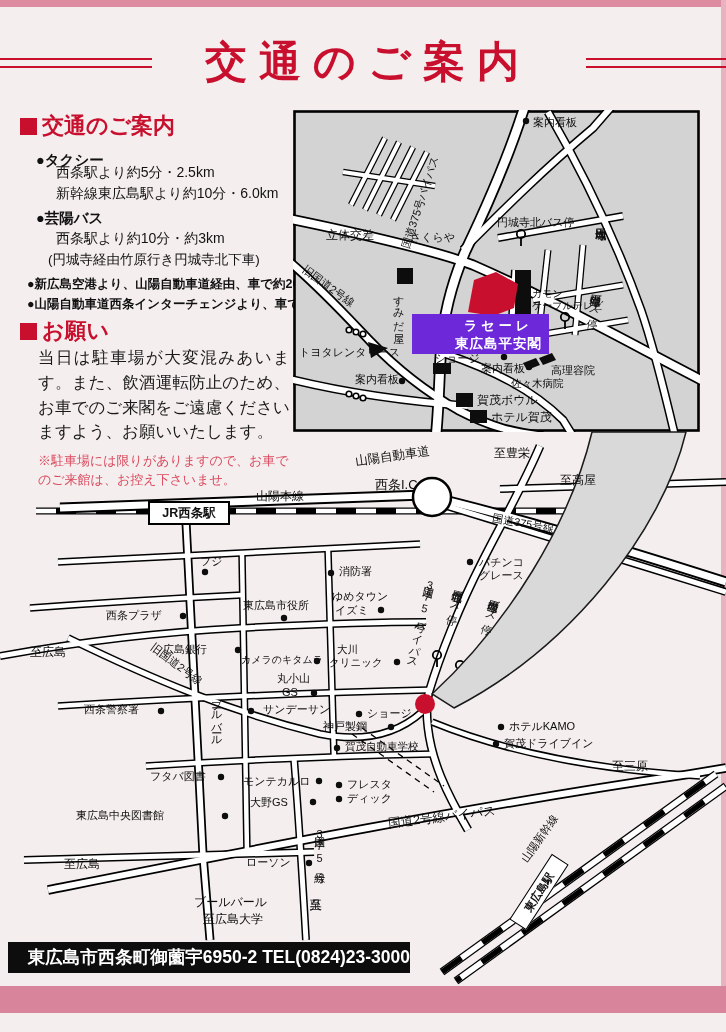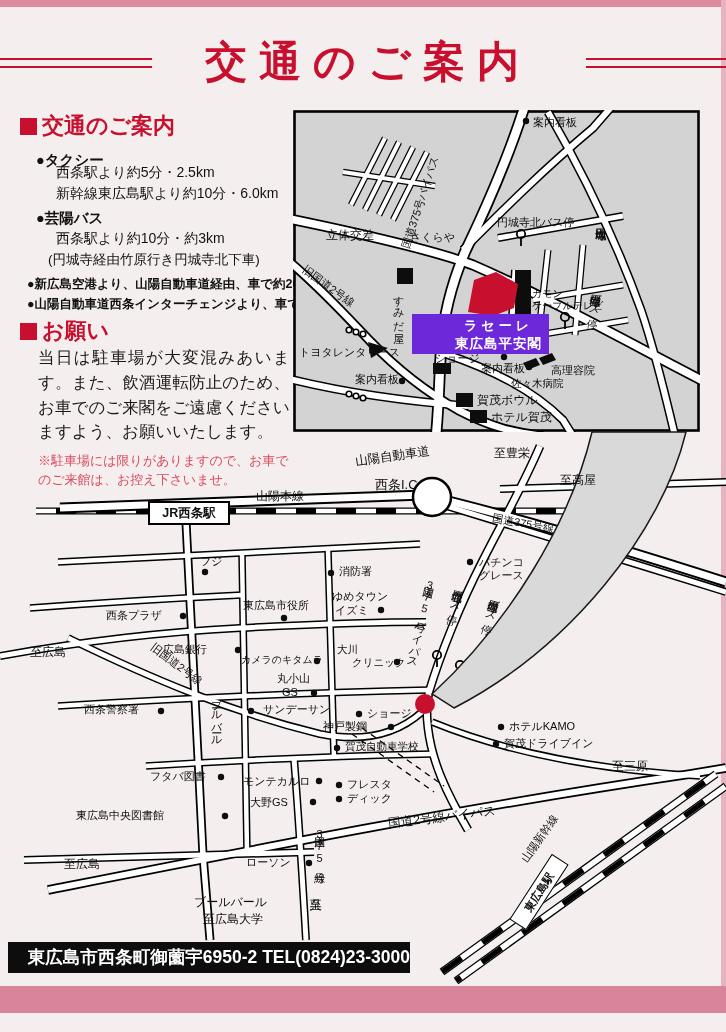--- a/index.html
+++ b/index.html
@@ -269,21 +269,21 @@
   <div class="lbl" style="left:200px;top:555px;">フジ</div>
   <div class="lbl" style="left:339px;top:565px;">消防署</div>
   <div class="lbl" style="left:106px;top:609px;">西条プラザ</div>
   <div class="lbl f12" style="left:30px;top:646px;">至広島</div>
   <div class="lbl" style="left:163px;top:643px;">広島銀行</div>
   <div class="lbl" style="left:243px;top:599px;">東広島市役所</div>
   <div class="lbl" style="left:332px;top:590px;">ゆめタウン</div>
   <div class="lbl" style="left:335px;top:604px;">イズミ</div>
   <div class="lbl f10" style="left:241px;top:654px;">カメラのキタムラ</div>
   <div class="lbl f105" style="left:337px;top:643px;">大川</div>
-  <div class="lbl f105" style="left:329px;top:656px;padding-left:23px;">クリニック</div>
+  <div class="lbl f105" style="left:329px;top:656px;">クリニック</div>
   <div class="lbl" style="left:277px;top:672px;">丸小山</div>
   <div class="lbl" style="left:282px;top:686px;">GS</div>
   <div class="lbl" style="left:146px;top:658px;transform:rotate(37deg);">旧国道2号線</div>
   <div class="lbl" style="left:479px;top:556px;">パチンコ</div>
   <div class="lbl" style="left:479px;top:569px;">グレース</div>
   <div class="lbl v" style="left:415px;top:578px;transform:rotate(13deg);">国道375号バイパス</div>
   <div class="lbl v" style="left:451px;top:582px;transform:rotate(13deg);">円城寺北バス停</div>
   <div class="lbl v" style="left:487px;top:592px;transform:rotate(16deg);">円城寺南バス停</div>
   <div class="lbl" style="left:84px;top:703px;">西条警察署</div>
   <div class="lbl" style="left:263px;top:703px;">サンデーサン</div>

